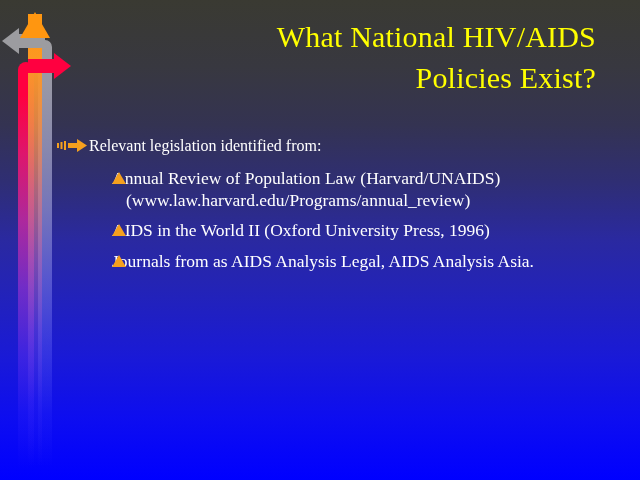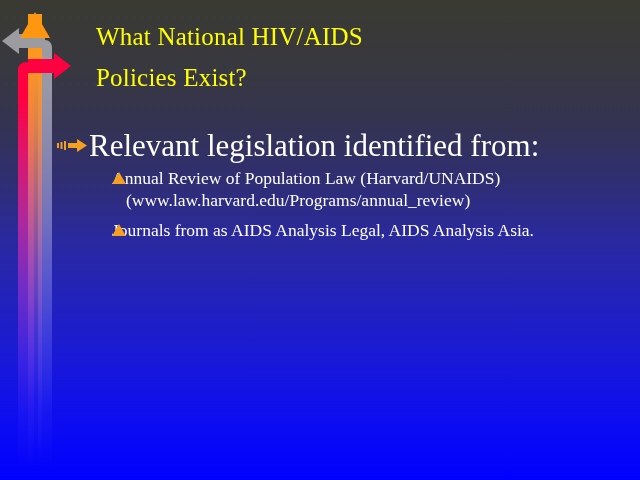--- a/index.html
+++ b/index.html
@@ -133,41 +133,41 @@
     height: 14px;
     background: #ff0040;
   }
 
   
   #title {
     position: absolute;
     left: 96px;
     top: 16px;
     width: 500px;
-    text-align: left;
+    text-align: right;
     color: #ffff00;
-    font-size: 25px;
+    font-size: 30px;
     line-height: 41px;
     letter-spacing: 0.2px;
   }
   #title .line { display: block; }
 
   
   #body {
     position: absolute;
     left: 56px;
     top: 131px;
     width: 576px;
     color: #ffffff;
   }
 
   .lvl1 {
     position: relative;
     padding-left: 33px;
-    font-size: 31px;
+    font-size: 16px;
     line-height: 30px;
   }
 
   .bullet-arrow {
     position: absolute;
     left: 1px;
     top: 7px;
     width: 30px;
     height: 15px;
   }
@@ -236,20 +236,23 @@
 
     <div class="sublist">
 
       <div class="lvl2">
         <span class="bullet-tri"></span><span class="it">Annual Review of Population Law</span><span> (Harvard/UNAIDS) (www.law.harvard.edu/Programs/annual_review)</span>
       </div>
 
 
 
 
+      <div class="lvl2">
+        <span class="bullet-tri"></span><span class="it">AIDS in the World II</span><span> (Oxford University Press, 1996)</span>
+      </div>
 
       <div class="lvl2">
         <span class="bullet-tri"></span><span>Journals from as </span><span class="it">AIDS Analysis Legal, AIDS Analysis Asia.</span>
       </div>
 
     </div>
   </div>
 </div>
 
 </body></html>

